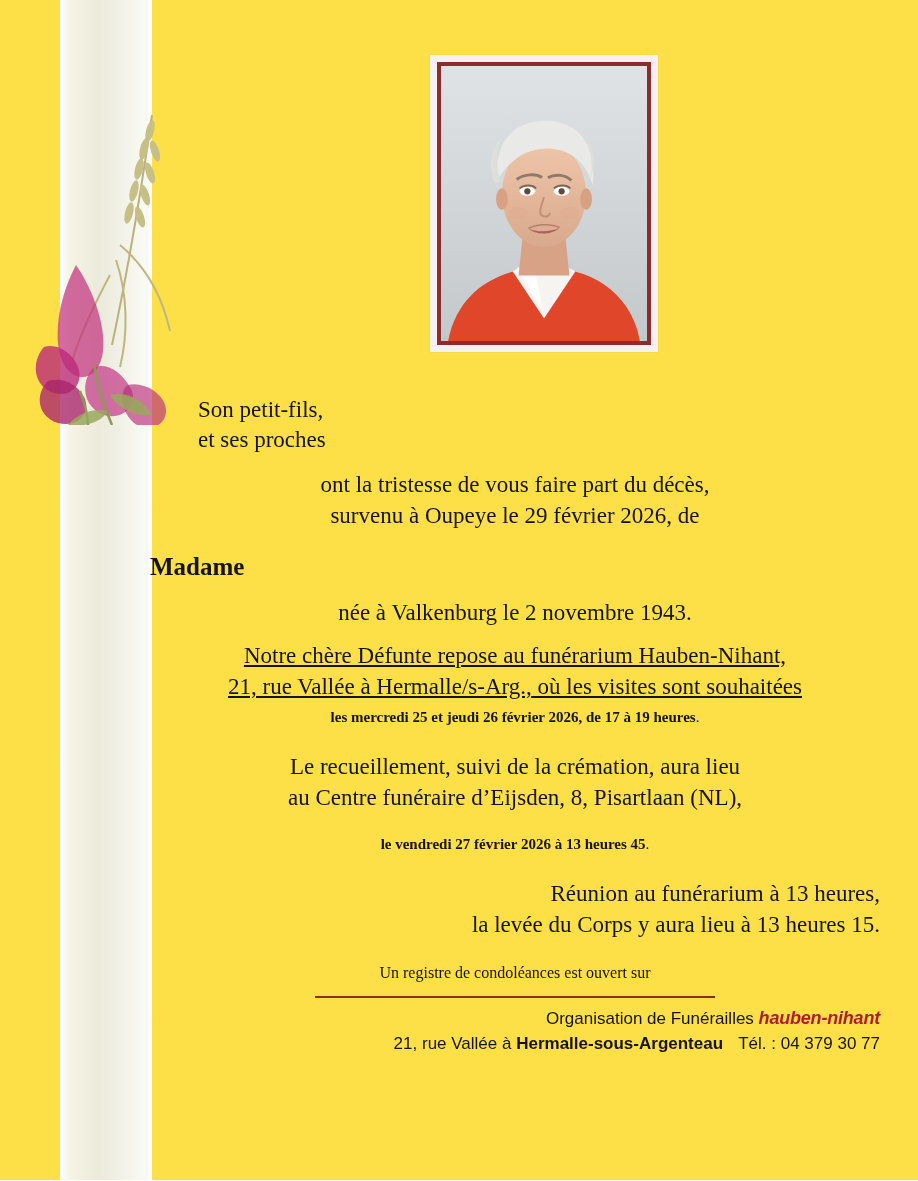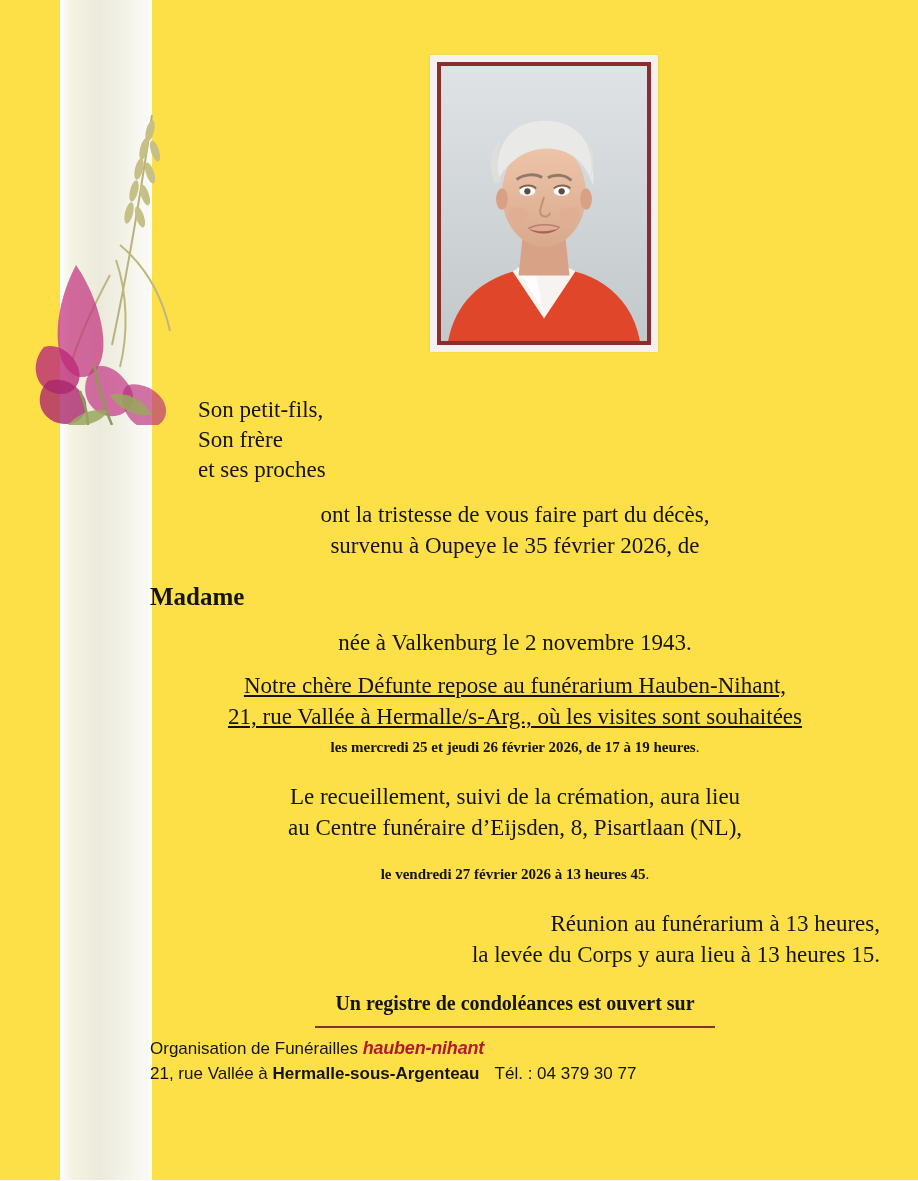--- a/index.html
+++ b/index.html
@@ -108,33 +108,32 @@
     margin-top: 12px;
   }
   .bold-line {
     text-align: center;
     font-weight: bold;
     font-size: 15px;
     line-height: 31px;
   }
   .small-note {
     text-align: center;
-    font-size: 20px;
+    font-size: 16px;
     line-height: 22px;
     margin-top: 22px;
-    font-weight: bold;
   }
   .rule {
     margin: 12px auto 0 auto;
     width: 400px;
     height: 2px;
     background: #8d2c2c;
   }
   .footer {
-    text-align: left;
+    text-align: right;
     font-family: "Liberation Sans", sans-serif;
     font-size: 17px;
     line-height: 25px;
     margin-top: 8px;
   }
   .footer b { font-weight: bold; }
   .brand {
     color: #b01c2e;
     font-weight: bold;
     font-style: italic;
@@ -242,29 +241,28 @@
           <ellipse cx="132" cy="150" rx="10" ry="6" fill="#e0a98f" opacity="0.5"></ellipse>
         </svg>
       </div>
     </div>
   </div>
 
   <div class="text">
 
     <div class="left-lines">
       <div>Son petit-fils,</div>
-      <div>Son frère</div>
       <div>et ses proches</div>
     </div>
 
     <div class="gap-sm"></div>
 
     <div class="center">
       <div>ont la tristesse de vous faire part du décès,</div>
-      <div>survenu à Oupeye le 35 février 2026, de</div>
+      <div>survenu à Oupeye le 29 février 2026, de</div>
     </div>
 
     <div class="madame">Madame</div>
 
     <div class="center" style="margin-top:16px;">née à Valkenburg le 2 novembre 1943.</div>
 
     <div class="center" style="margin-top:12px;text-decoration:underline;">
       <div>Notre chère Défunte repose au funérarium Hauben-Nihant,</div>
       <div>21, rue Vallée à Hermalle/s-Arg., où les visites sont souhaitées</div>
     </div>

